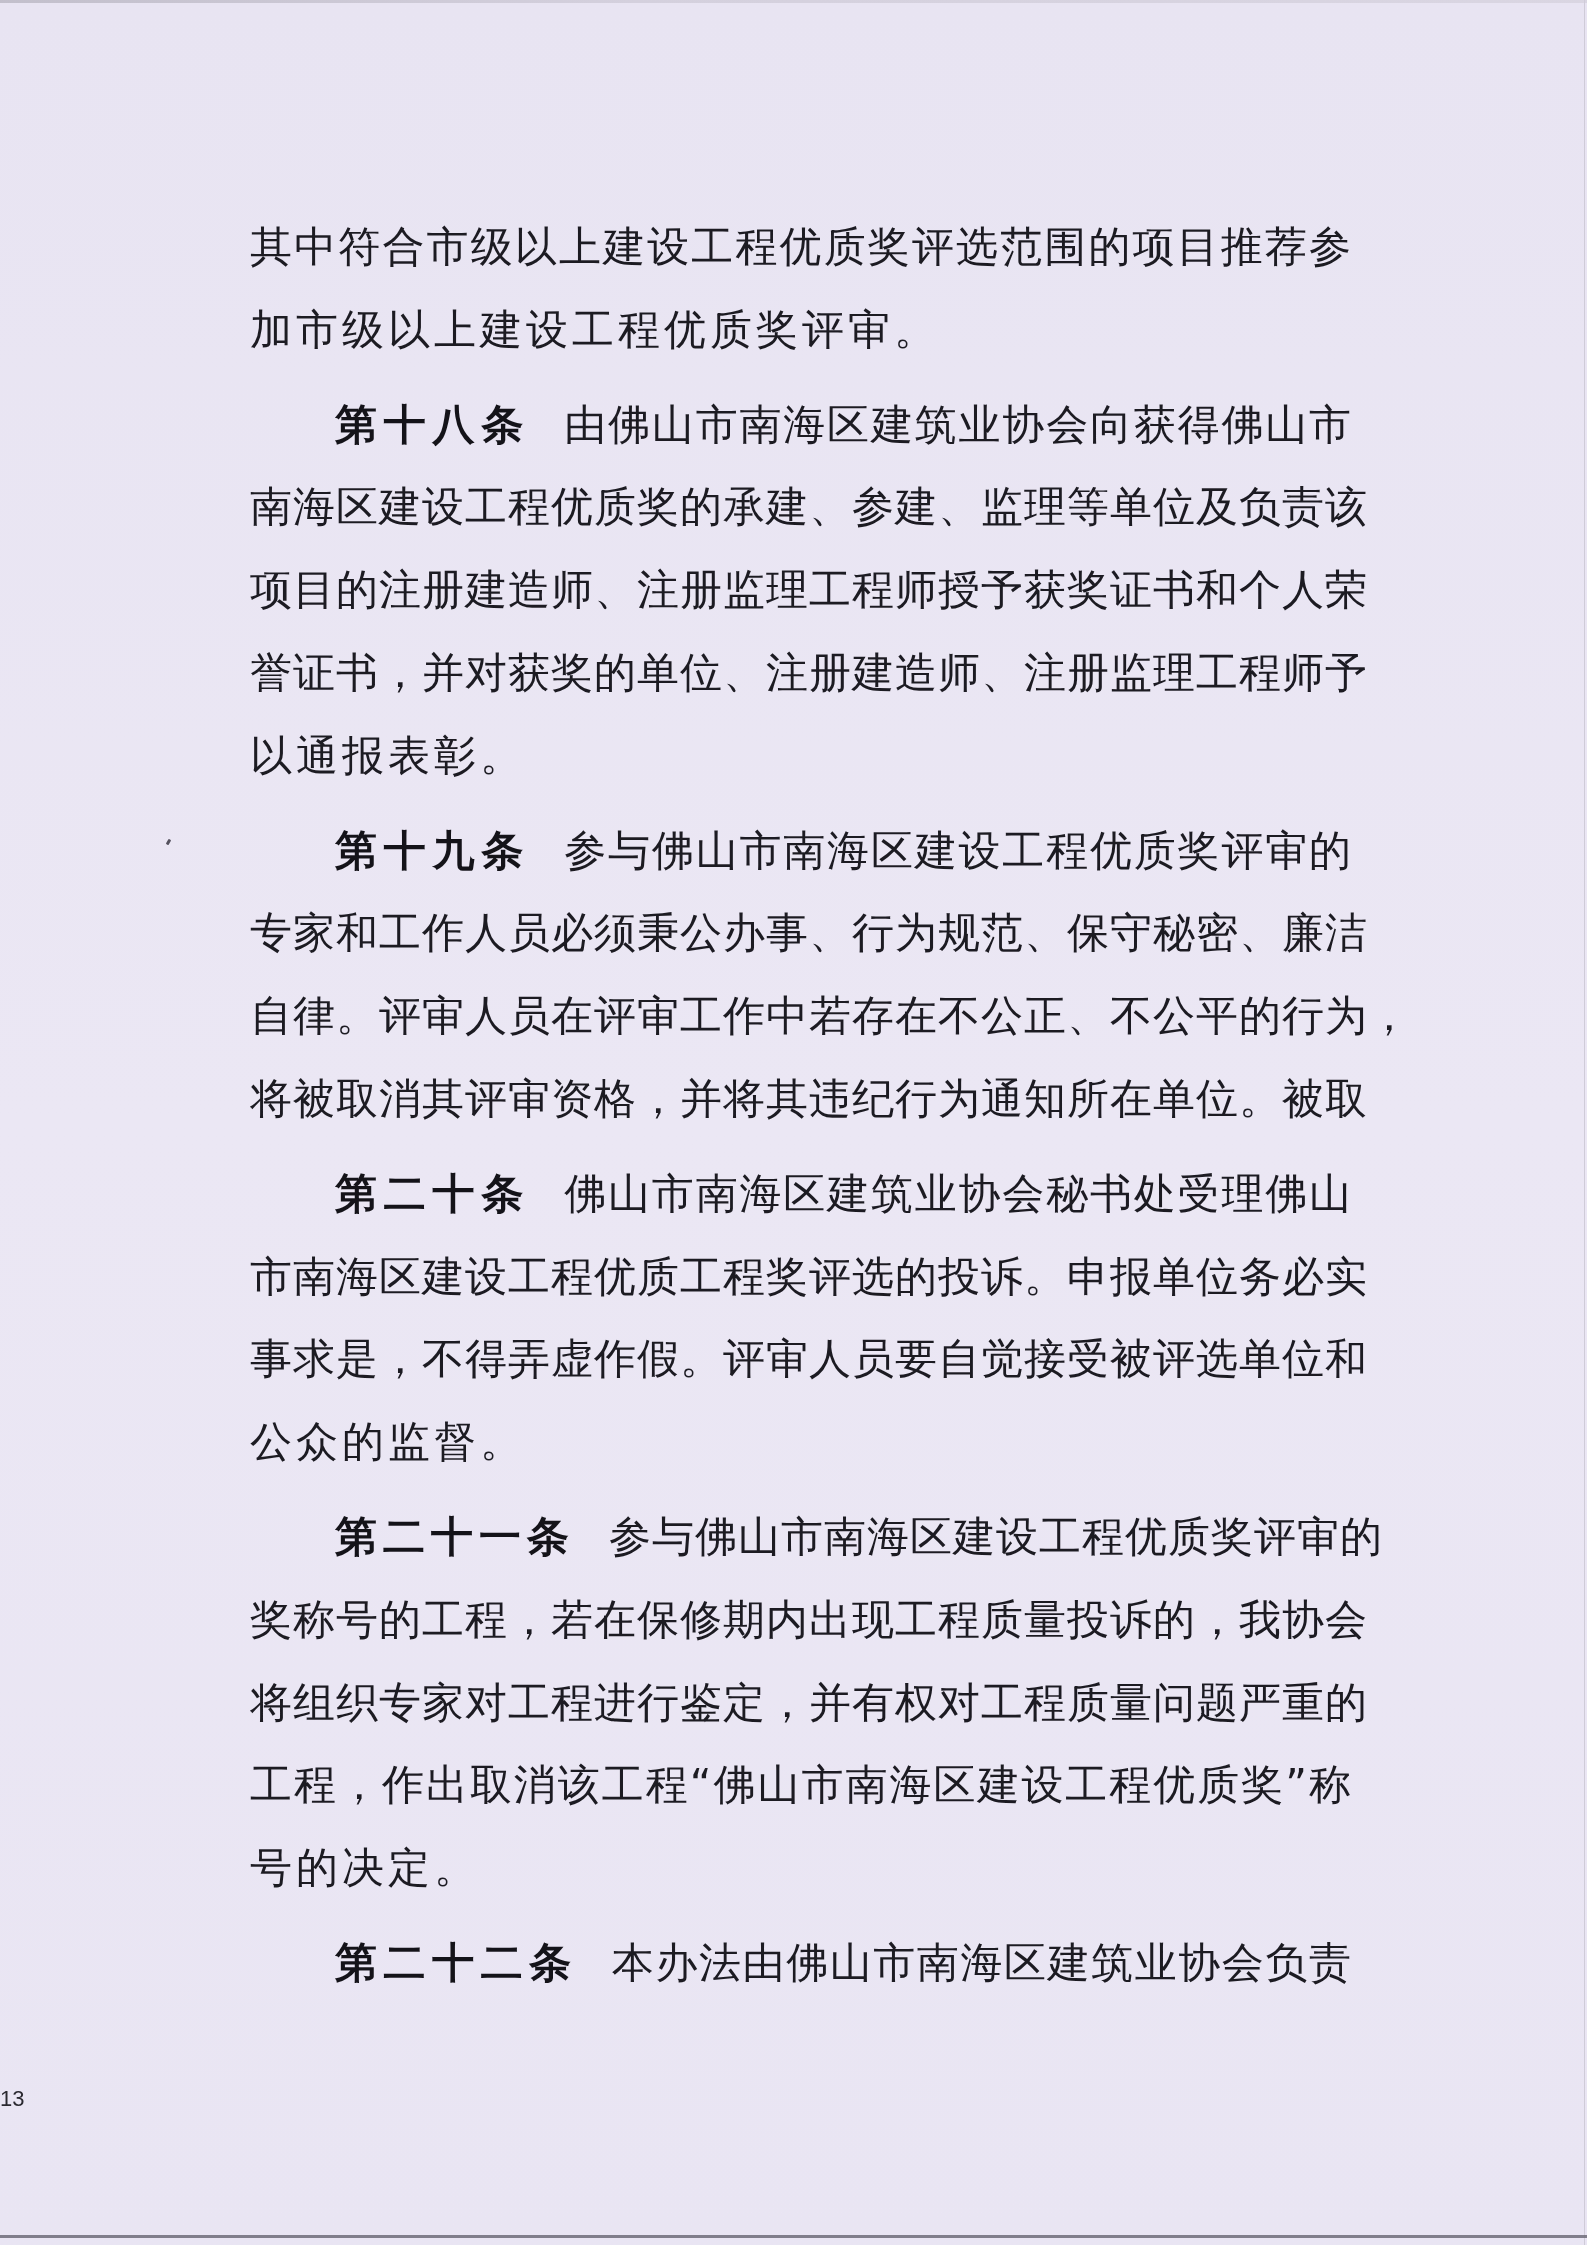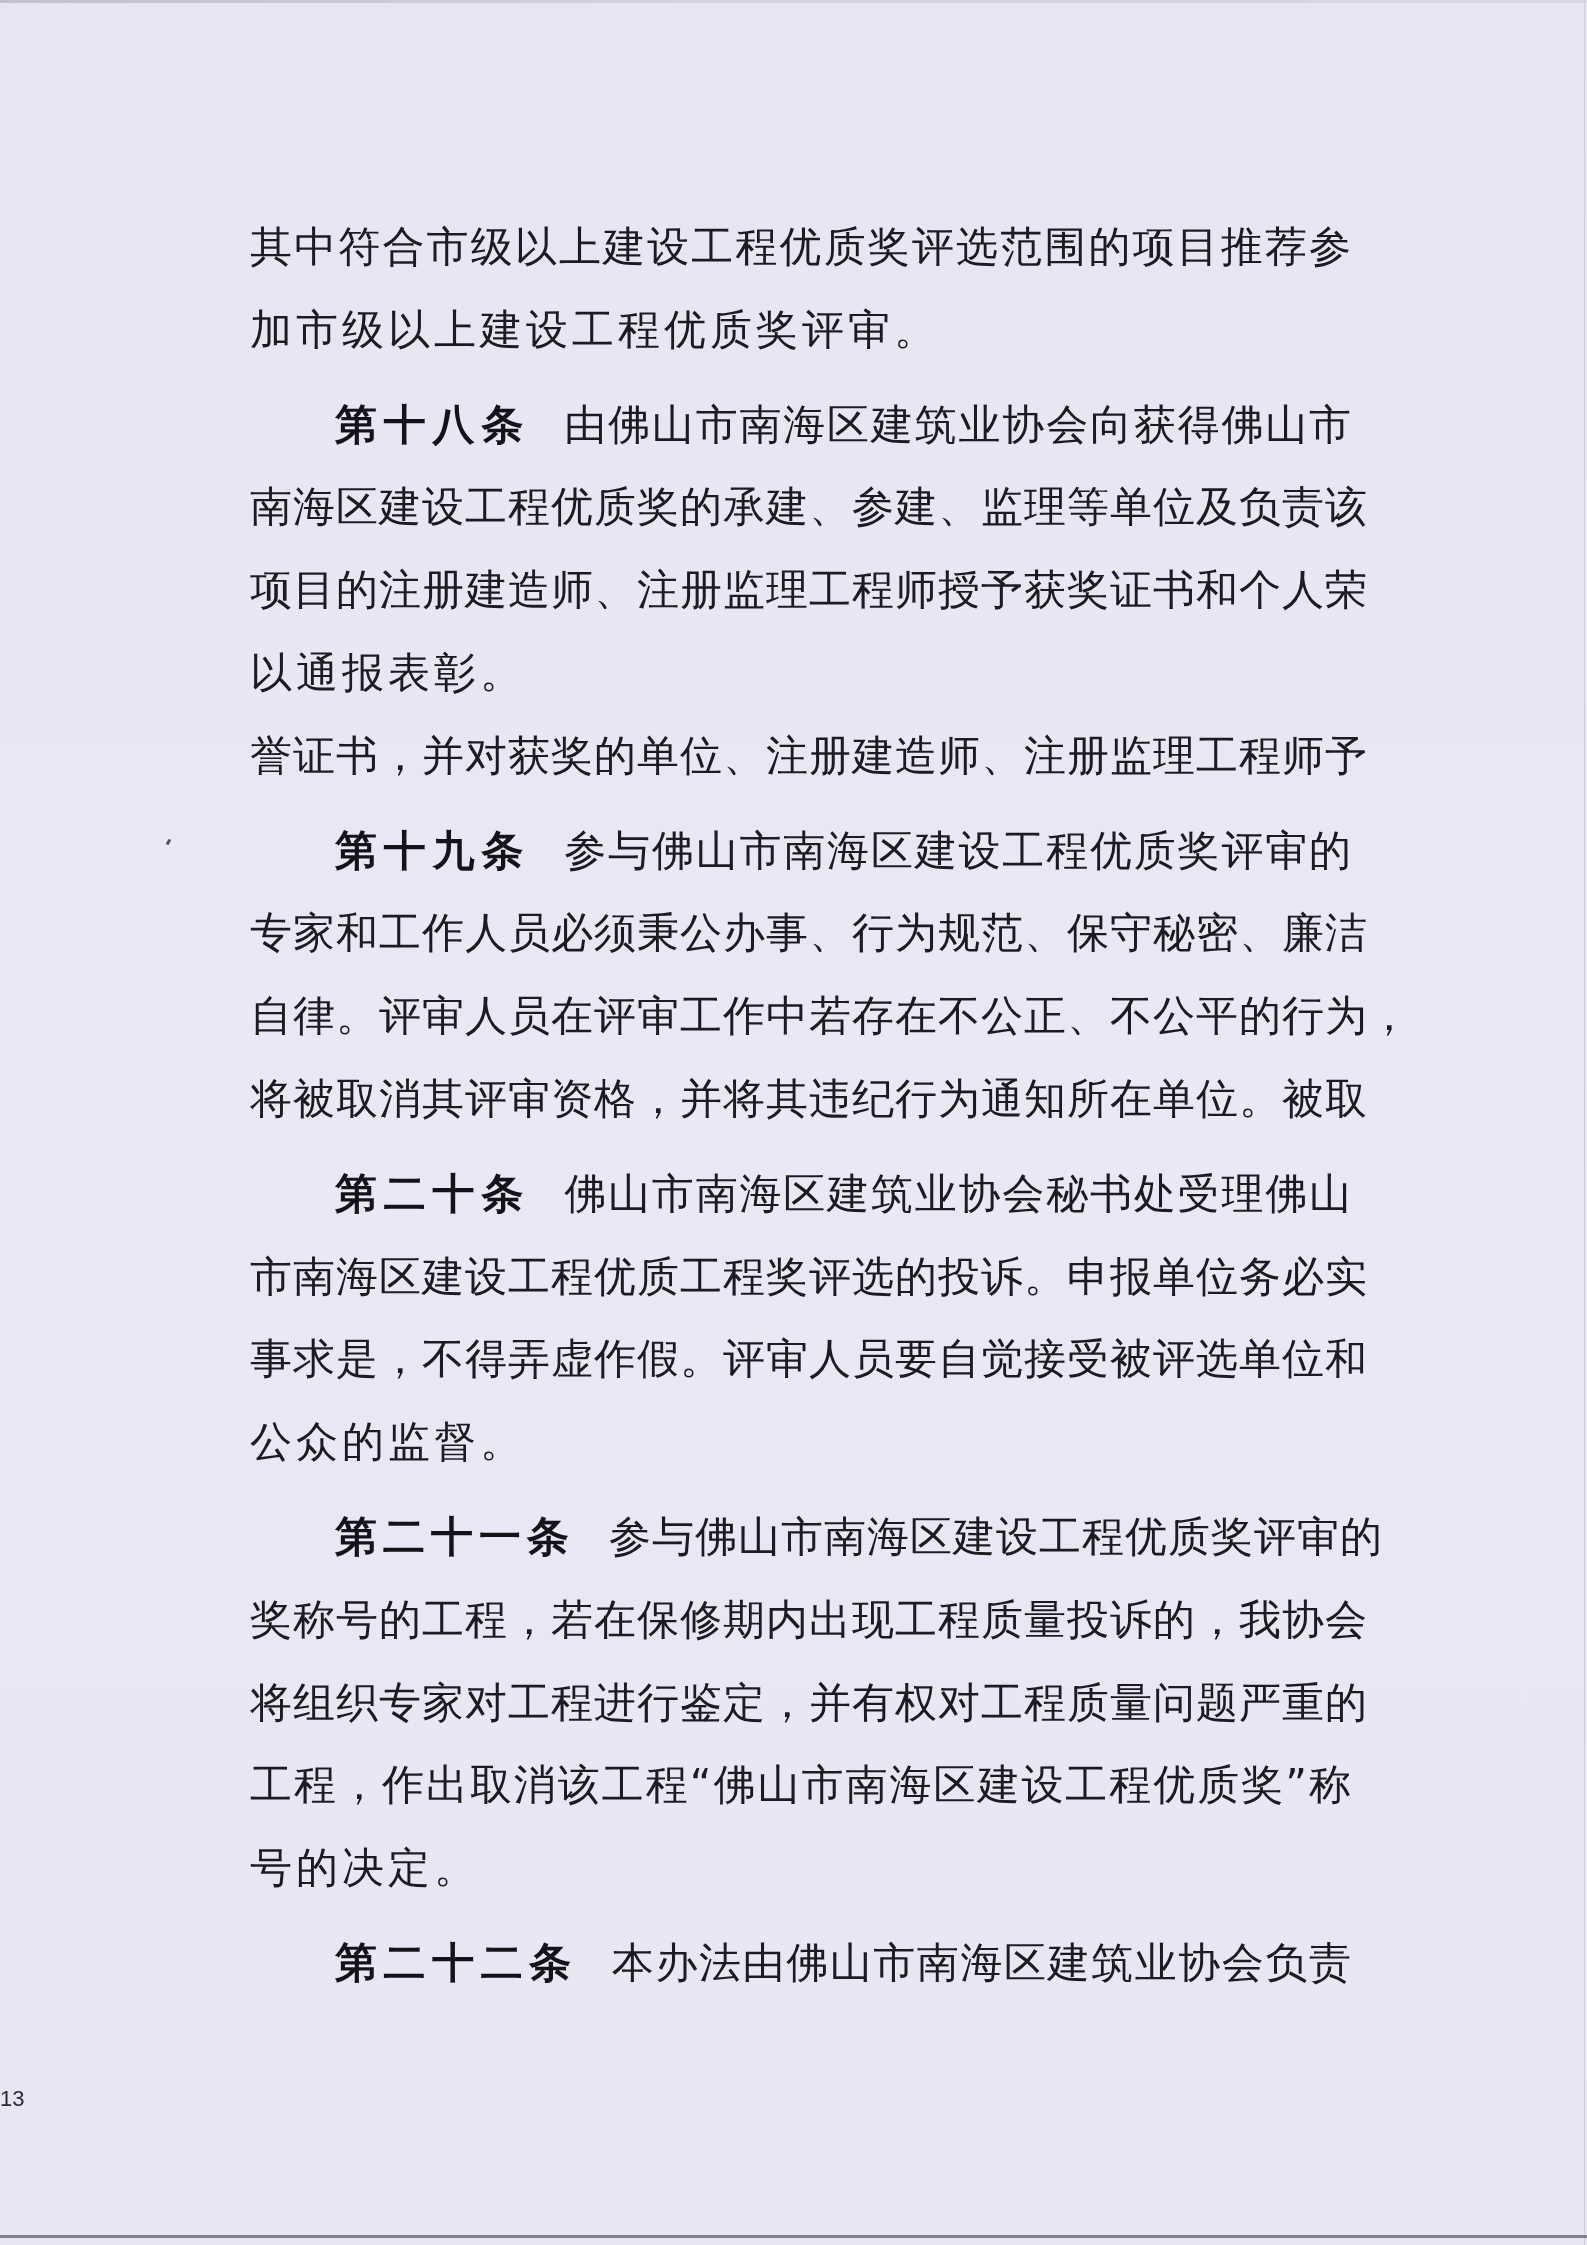--- a/index.html
+++ b/index.html
@@ -100,22 +100,22 @@
   <div class="speck"></div>
 
   <div class="body-text">
 
     <div class="line">其中符合市级以上建设工程优质奖评选范围的项目推荐参</div>
     <div class="line last">加市级以上建设工程优质奖评审。</div>
 
     <div class="line indent"><span class="article-no">第十八条</span><span>由佛山市南海区建筑业协会向获得佛山市</span></div>
     <div class="line">南海区建设工程优质奖的承建、参建、监理等单位及负责该</div>
     <div class="line">项目的注册建造师、注册监理工程师授予获奖证书和个人荣</div>
+    <div class="line">誉证书，并对获奖的单位、注册建造师、注册监理工程师予</div>
     <div class="line last">以通报表彰。</div>
-    <div class="line">誉证书，并对获奖的单位、注册建造师、注册监理工程师予</div>
 
     <div class="line indent"><span class="article-no">第十九条</span><span>参与佛山市南海区建设工程优质奖评审的</span></div>
     <div class="line">专家和工作人员必须秉公办事、行为规范、保守秘密、廉洁</div>
     <div class="line">自律。评审人员在评审工作中若存在不公正、不公平的行为，</div>
     <div class="line">将被取消其评审资格，并将其违纪行为通知所在单位。被取</div>
 
     <div class="line indent"><span class="article-no">第二十条</span><span>佛山市南海区建筑业协会秘书处受理佛山</span></div>
     <div class="line">市南海区建设工程优质工程奖评选的投诉。申报单位务必实</div>
     <div class="line">事求是，不得弄虚作假。评审人员要自觉接受被评选单位和</div>
     <div class="line last">公众的监督。</div>

